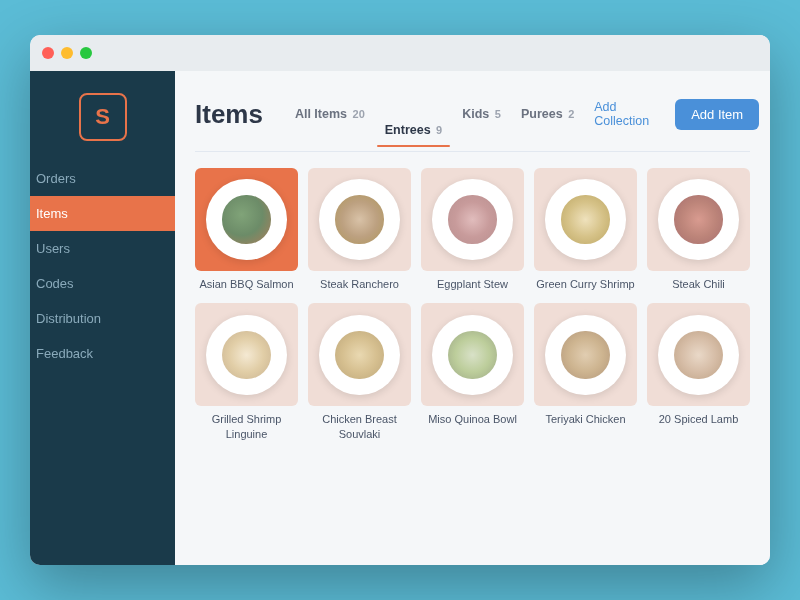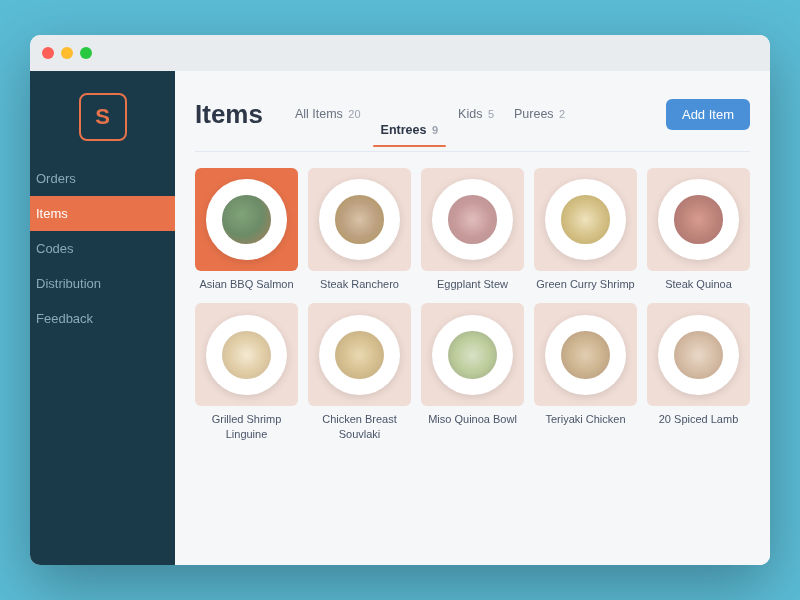--- a/index.html
+++ b/index.html
@@ -111,20 +111,21 @@
       gap: 4px;
       flex: 1;
     }
     .tab {
       padding: 6px 8px;
       font-size: 12.5px;
       color: #6b7280;
       cursor: pointer;
       position: relative;
       white-space: nowrap;
+      font-weight: bold;
     }
     .tab .count {
       font-size: 11px;
       color: #9ca3af;
       margin-left: 2px;
     }
     .tab.active {
       color: #2d3748;
       font-weight: 600;
     }
@@ -245,20 +246,21 @@
   <div class="app-body">
 
     <div class="sidebar">
       <div class="logo-area">
         <div class="logo-box">
           <span>S</span>
         </div>
       </div>
       <div class="nav-item">Orders</div>
       <div class="nav-item active">Items</div>
+      <div class="nav-item">Users</div>
       <div class="nav-item">Codes</div>
       <div class="nav-item">Distribution</div>
       <div class="nav-item">Feedback</div>
     </div>
 
     <div class="main-content">
       <div class="main-header">
         <span class="page-title">Items</span>
         <div class="tabs-area">
           <div class="tab">
@@ -270,20 +272,21 @@
             <span class="count">9</span>
           </div>
           <div class="tab">
             <span>Kids</span>
             <span class="count">5</span>
           </div>
           <div class="tab">
             <span>Purees</span>
             <span class="count">2</span>
           </div>
+          <div class="tab-add-collection">Add Collection</div>
         </div>
         <button class="add-item-btn">Add Item</button>
       </div>
       <div class="divider-line"></div>
 
       <div class="items-grid" id="items-grid">
       <div class="item-card">
             <div class="item-image-wrapper featured">
               <div class="plate">
                 <div class="food-visual food-bbq"></div>
@@ -314,21 +317,21 @@
               </div>
             </div>
             <div class="item-name">Green Curry Shrimp</div>
           </div>
           <div class="item-card">
             <div class="item-image-wrapper">
               <div class="plate">
                 <div class="food-visual food-chili"></div>
               </div>
             </div>
-            <div class="item-name">Steak Quinoa</div>
+            <div class="item-name">Steak Chili</div>
           </div>
           <div class="item-card">
             <div class="item-image-wrapper">
               <div class="plate">
                 <div class="food-visual food-shrimp"></div>
               </div>
             </div>
             <div class="item-name">Grilled Shrimp Linguine</div>
           </div>
           <div class="item-card">

